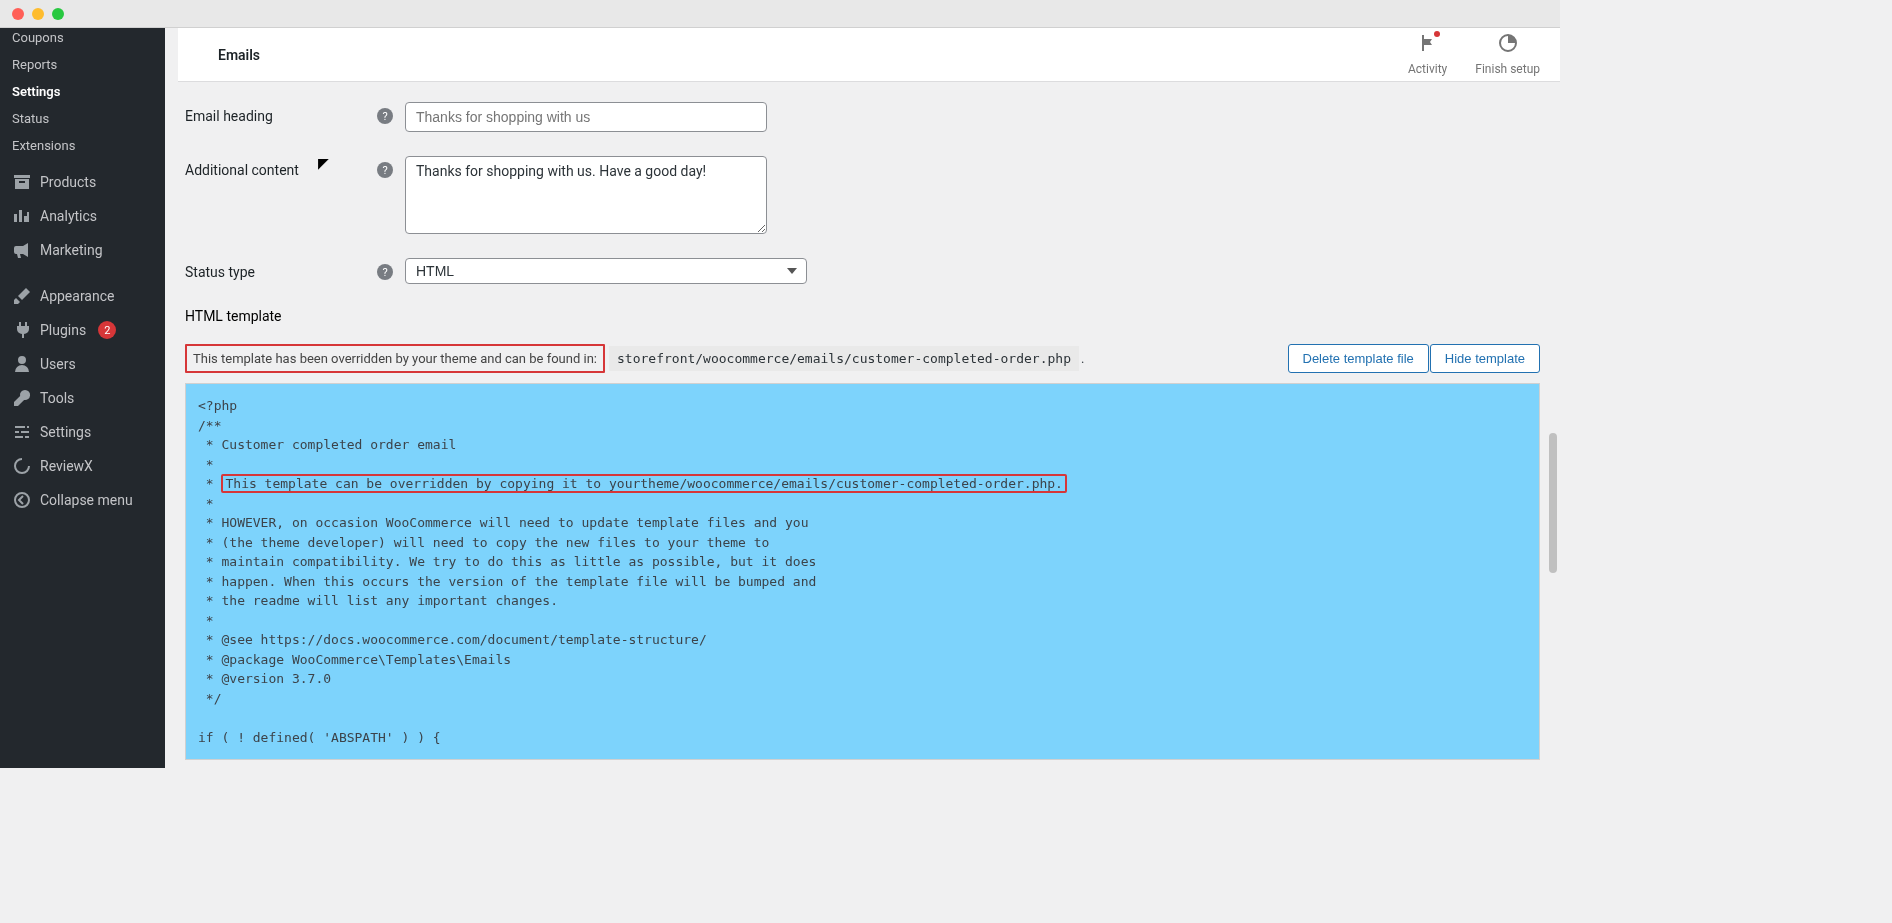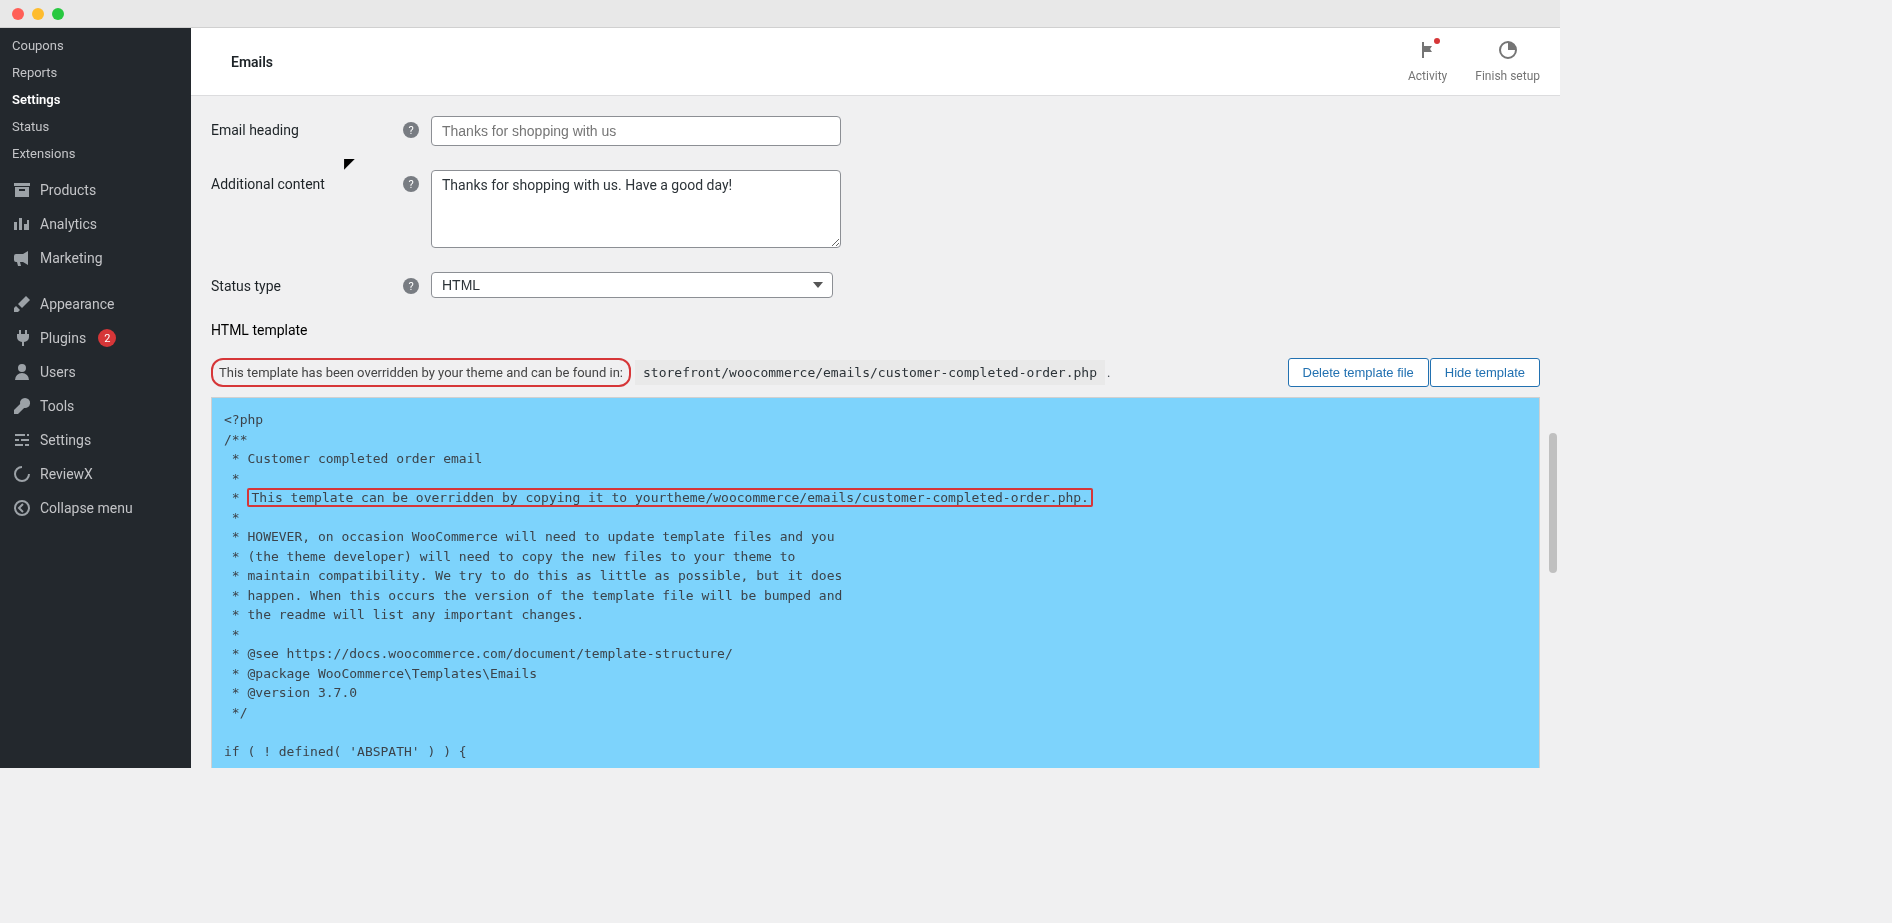--- a/index.html
+++ b/index.html
@@ -4,50 +4,50 @@
 <style>
 * { margin: 0; padding: 0; box-sizing: border-box; }
 body { font-family: -apple-system, BlinkMacSystemFont, "Segoe UI", Roboto, sans-serif; font-size: 13px; color: #3c434a; background: #f0f0f1; overflow: hidden; }
 .app { display: flex; height: 768px; width: 1560px; position: relative; }
 .titlebar { position: absolute; top: 0; left: 0; right: 0; height: 28px; background: #e8e8e8; border-bottom: 1px solid #d0d0d0; display: flex; align-items: center; padding-left: 12px; gap: 8px; z-index: 100; }
 .tl-btn { width: 12px; height: 12px; border-radius: 50%; }
 .tl-red { background: #ff5f57; }
 .tl-yellow { background: #febc2e; }
 .tl-green { background: #28c840; }
 
-.sidebar { width: 191px; background: #23282d; color: #eee; padding-top: 32px; flex-shrink: 0; }
+.sidebar { width: 165px; background: #23282d; color: #eee; padding-top: 24px; flex-shrink: 0; }
 .sb-item { display: flex; align-items: center; padding: 7px 12px; color: #c3c4c7; cursor: pointer; font-size: 14px; gap: 8px; }
 .sb-item .icon { width: 20px; height: 20px; display: flex; align-items: center; justify-content: center; fill: #9ca2a7; flex-shrink: 0; }
 .sb-sub { padding: 6px 12px; color: #c3c4c7; cursor: pointer; font-size: 13px; }
 .sb-sub.active { color: #fff; font-weight: 600; }
 .badge { background: #d63638; color: #fff; border-radius: 9px; font-size: 11px; padding: 0 6px; margin-left: 4px; min-width: 18px; height: 18px; display: inline-flex; align-items: center; justify-content: center; }
 
 .main { flex: 1; display: flex; flex-direction: column; padding-top: 28px; background: #f0f0f1; position: relative; }
-.header { background: #fff; border-bottom: 1px solid #dcdcde; padding: 0 20px; height: 68px; display: flex; align-items: center; justify-content: space-between; }
+.header { background: #fff; border-bottom: 1px solid #dcdcde; padding: 0 20px; height: 54px; display: flex; align-items: center; justify-content: space-between; margin-left: 13px; }
 .header-title { font-size: 14px; font-weight: 600; color: #1d2327; padding-left: 20px; }
 .header-actions { display: flex; align-items: center; gap: 28px; }
 .hact { display: flex; flex-direction: column; align-items: center; gap: 6px; cursor: pointer; color: #757575; font-size: 12px; }
 .hact svg { width: 20px; height: 20px; fill: #757575; }
 .flag-dot { position: relative; }
 .flag-dot::after { content: ''; position: absolute; top: -2px; right: -2px; width: 6px; height: 6px; background: #d63638; border-radius: 50%; }
 
 .content { flex: 1; padding: 20px; overflow-y: auto; }
 .form-row { display: flex; align-items: flex-start; margin-bottom: 24px; }
 .form-label { width: 220px; padding-top: 6px; font-size: 14px; color: #1d2327; display: flex; align-items: center; gap: 8px; }
 .help-icon { width: 16px; height: 16px; background: #787c82; border-radius: 50%; color: #fff; display: inline-flex; align-items: center; justify-content: center; font-size: 11px; margin-left: auto; margin-right: 12px; cursor: help; }
-.form-input { width: 410px; padding: 6px 10px; border: 1px solid #8c8f94; border-radius: 4px; font-size: 14px; background: #fff; color: #2c3338; }
+.form-input { width: 362px; padding: 6px 10px; border: 1px solid #8c8f94; border-radius: 4px; font-size: 14px; background: #fff; color: #2c3338; }
 textarea.form-input { height: 78px; resize: both; font-family: inherit; }
 .form-select { width: 402px; padding: 4px 28px 4px 10px; border: 1px solid #8c8f94; border-radius: 4px; font-size: 14px; background: #fff; color: #2c3338; appearance: none; position: relative; }
 .select-wrap { position: relative; display: inline-block; }
 .select-wrap::after { content: ''; position: absolute; right: 10px; top: 50%; transform: translateY(-50%); border-left: 5px solid transparent; border-right: 5px solid transparent; border-top: 6px solid #555; pointer-events: none; }
 
 .section-heading { font-size: 14px; font-weight: 400; color: #000000; margin-bottom: 20px; }
 .template-bar { display: flex; align-items: center; justify-content: space-between; margin-bottom: 10px; gap: 12px; }
 .template-msg { display: flex; align-items: center; gap: 0; flex: 1; }
-.msg-box { border: 2px solid #d63638; padding: 5px 6px; font-size: 13px; color: #444; border-radius: 12px; }
+.msg-box { border: 2px solid #d63638; padding: 5px 6px; font-size: 13px; color: #444; border-radius: 1px; }
 .file-path { background: #e9e9e9; padding: 5px 8px; font-family: Consolas, monospace; font-size: 13px; color: #2c3338; margin-left: 4px; }
 .btn-outline { border: 1px solid #2271b1; color: #2271b1; background: #fff; padding: 6px 14px; border-radius: 3px; font-size: 13px; cursor: pointer; }
 .code-area { border: 1px solid #d0d0d0; background: #7dd3fc; padding: 12px; font-family: Consolas, Monaco, monospace; font-size: 13px; line-height: 1.5; color: #3c434a; white-space: pre; overflow-x: auto; }
 .code-hl { border: 2px solid #d63638; padding: 0 2px; border-radius: 2px; }
 .cursor-arrow { position: absolute; top: 155px; left: 153px; z-index: 50; pointer-events: none; font-size: 14px; color: #000; }
 .scroll-track { position: absolute; right: 2px; top: 433px; width: 10px; bottom: 8px; background: transparent; }
 .scroll-thumb { width: 8px; height: 140px; background: #c0c0c0; border-radius: 4px; margin: 0 auto; }
 </style>
 </head>
 <body>

